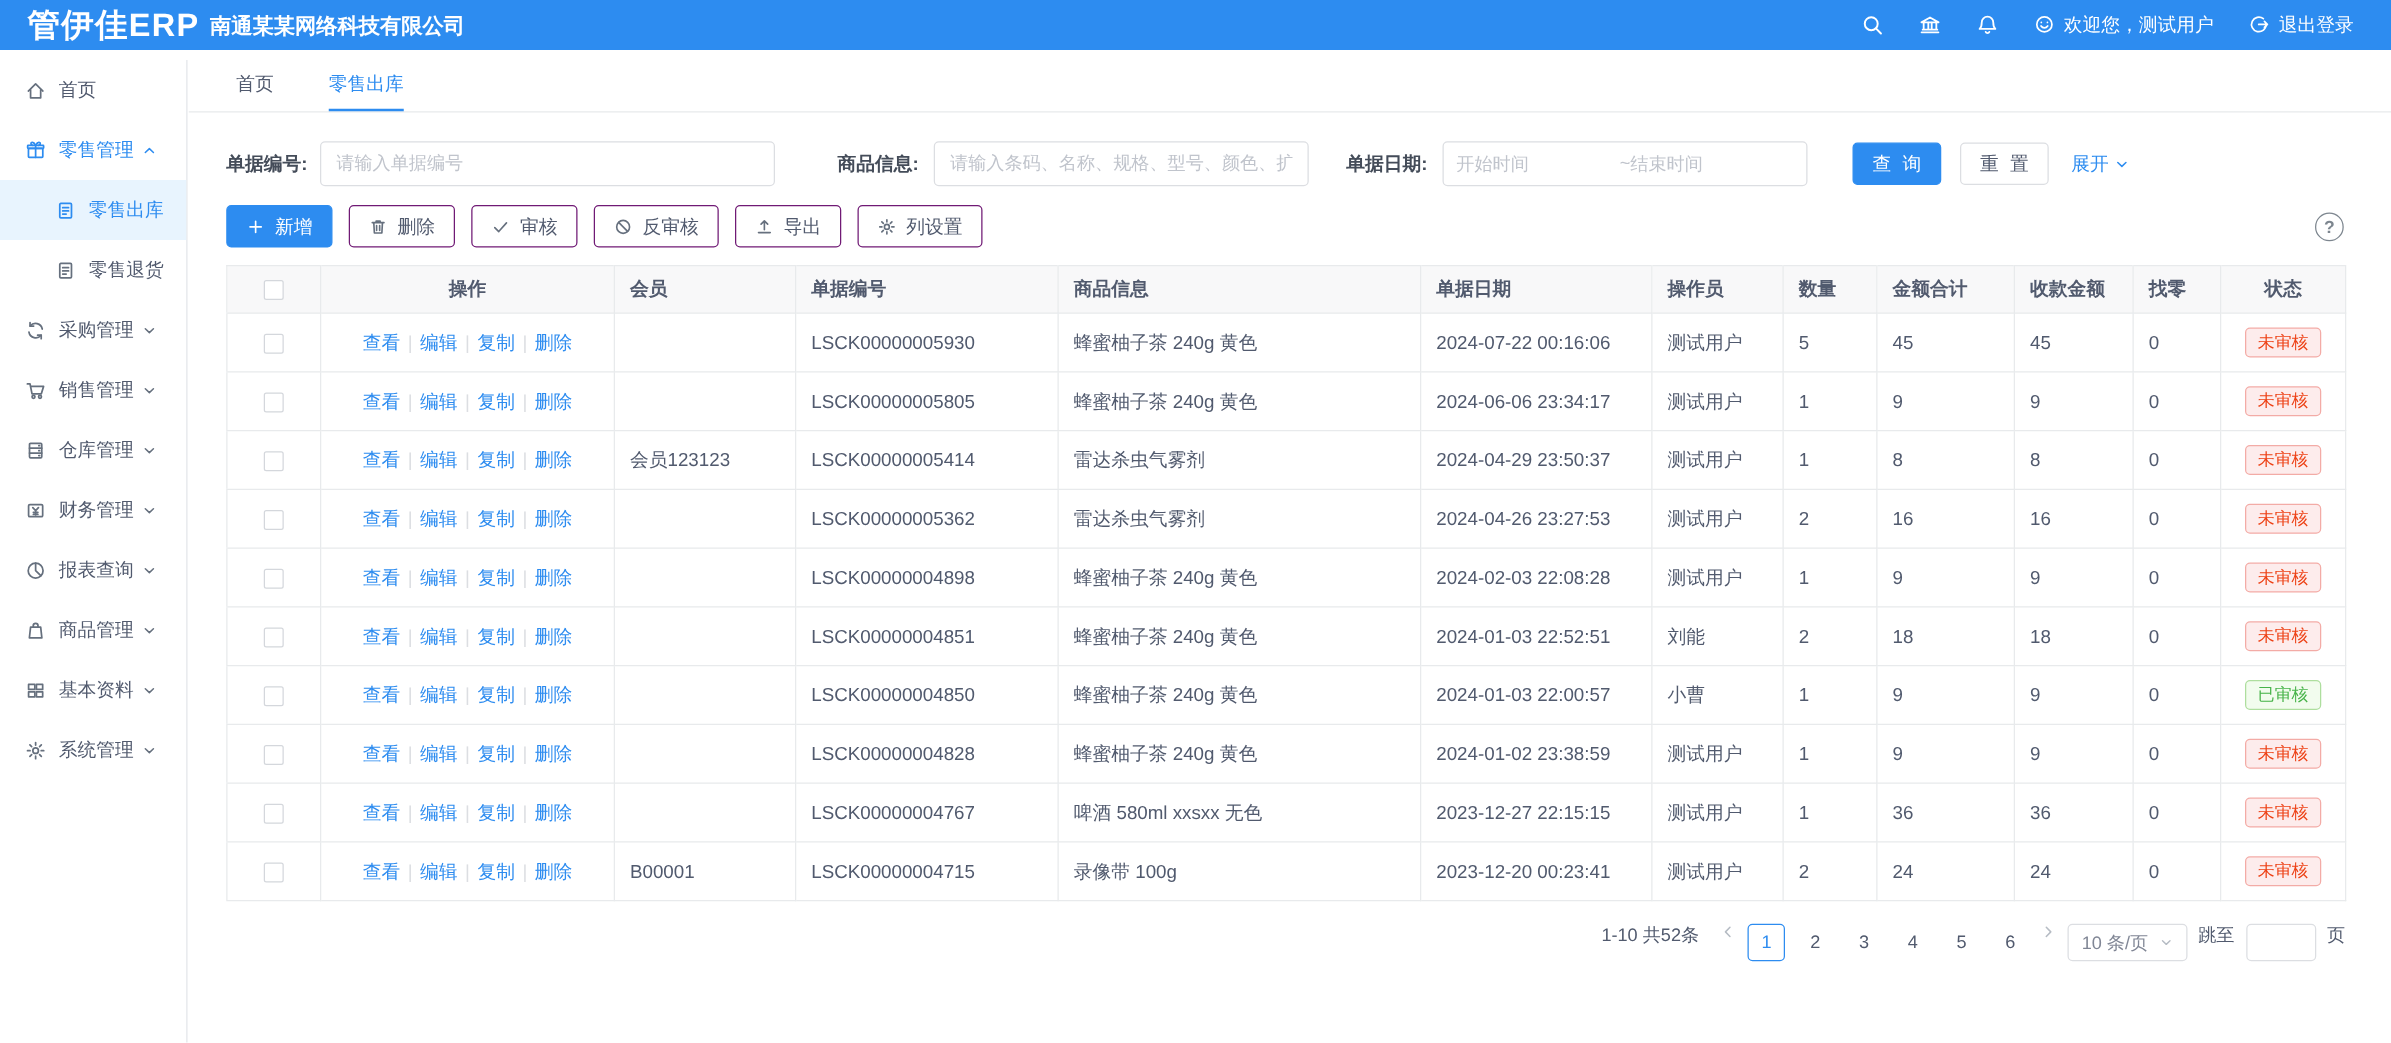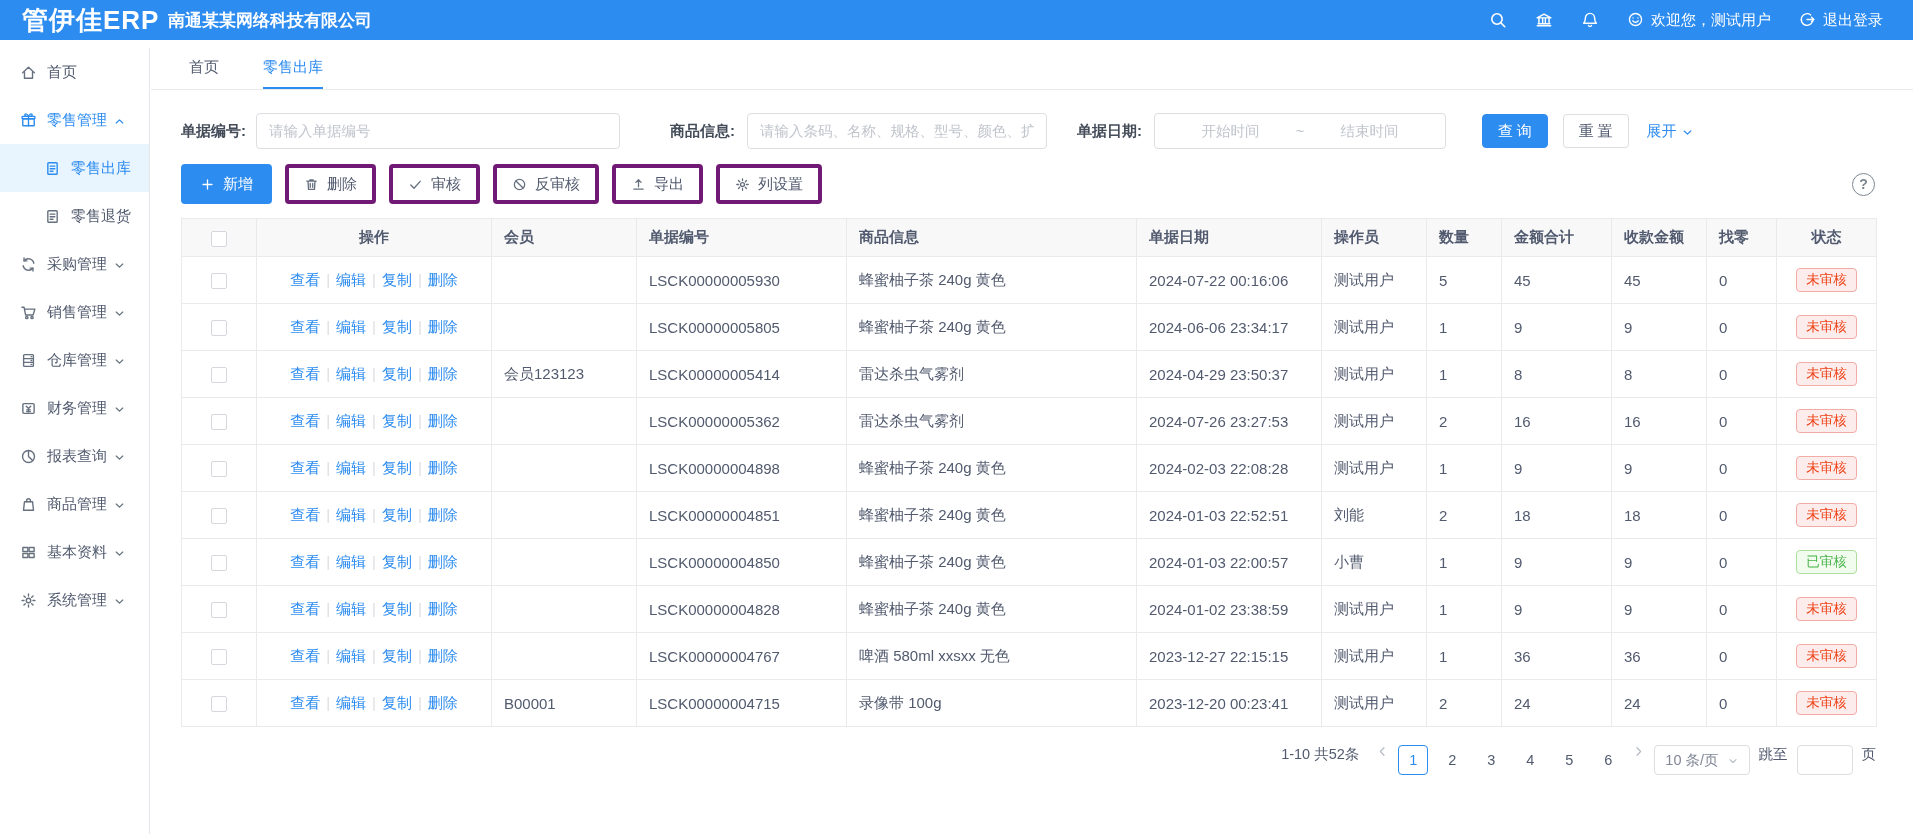--- a/index.html
+++ b/index.html
@@ -42,32 +42,32 @@
   .f-input { height:36px; border:1px solid #dcdee2; border-radius:4px; font-size:14.5px;
     padding:0 12px; color:#515a6e; outline:none; background:#fff;
     font-family:"Liberation Sans","DejaVu Sans",sans-serif; }
   .f-input::placeholder { color:#c0c4cc; }
   #doc-no-input { width:364px; margin-left:10px; }
   #product-label { margin-left:50px; }
   #product-input { width:300px; margin-left:12px; }
   #date-label { margin-left:30px; }
   .date-range { width:292px; margin-left:12px; height:36px; border:1px solid #dcdee2; border-radius:4px;
     display:flex; align-items:center; color:#c0c4cc; font-size:14.5px; padding:0 10px; }
-  .date-range .ph { flex:1; text-align:center; }
+  .date-range .ph { flex:1; }
   .btn { height:34px; border-radius:4px; border:1px solid #dcdee2; background:#fff;
     font-size:15px; color:#515a6e; cursor:pointer; display:inline-flex; align-items:center;
-    justify-content:center; padding:0 15px; font-family:Liberation Serif, serif; }
+    justify-content:center; padding:0 15px; font-family:Liberation Mono, monospace; }
   .btn.primary { background:#2d8cf0; border-color:#2d8cf0; color:#fff; }
   #search-btn { margin-left:36px; }
   #reset-btn { margin-left:15px; }
   .expand-link { margin-left:18px; color:#2d8cf0; font-size:15px; display:flex; align-items:center; gap:4px; cursor:pointer; }
 
   
   .toolbar { margin-top:15px; display:flex; align-items:center; gap:13px; }
-  .tbtn { height:24px; border-radius:4px; border:4px solid #701a75; background:#fff; cursor:pointer;
+  .tbtn { height:24px; border-radius:4px; border:1px solid #701a75; background:#fff; cursor:pointer;
     font-size:15px; color:#515a6e; display:inline-flex; align-items:center; gap:8px; padding:16px 15px;
     font-family:"Liberation Sans","DejaVu Sans",sans-serif; }
   .tbtn .icon { color:#66707e; }
   .tbtn.primary { background:#2d8cf0; border-color:#2d8cf0; color:#fff; }
   .tbtn.primary .icon { color:#fff; }
   .help-circle { margin-left:auto; width:23px; height:23px; border:1.5px solid #7d868f; border-radius:50%;
     color:#7d868f; font-size:14px; font-weight:bold; display:flex; align-items:center; justify-content:center; cursor:pointer; }
 
   
   .grid-table { margin-top:14px; border-collapse:collapse; table-layout:fixed; width:1695px;
@@ -411,21 +411,21 @@
             <td>8</td>
             <td>0</td>
             <td class="center"><span class="badge unaudited">未审核</span></td>
           </tr>
           <tr>
             <td class="center"><span class="cb"></span></td>
             <td class="actions center"><a>查看</a><span class="sep">|</span><a>编辑</a><span class="sep">|</span><a>复制</a><span class="sep">|</span><a>删除</a></td>
             <td></td>
             <td>LSCK00000005362</td>
             <td>雷达杀虫气雾剂</td>
-            <td>2024-07-26 23:27:53</td>
+            <td>2024-04-26 23:27:53</td>
             <td>测试用户</td>
             <td>2</td>
             <td>16</td>
             <td>16</td>
             <td>0</td>
             <td class="center"><span class="badge unaudited">未审核</span></td>
           </tr>
           <tr>
             <td class="center"><span class="cb"></span></td>
             <td class="actions center"><a>查看</a><span class="sep">|</span><a>编辑</a><span class="sep">|</span><a>复制</a><span class="sep">|</span><a>删除</a></td>

